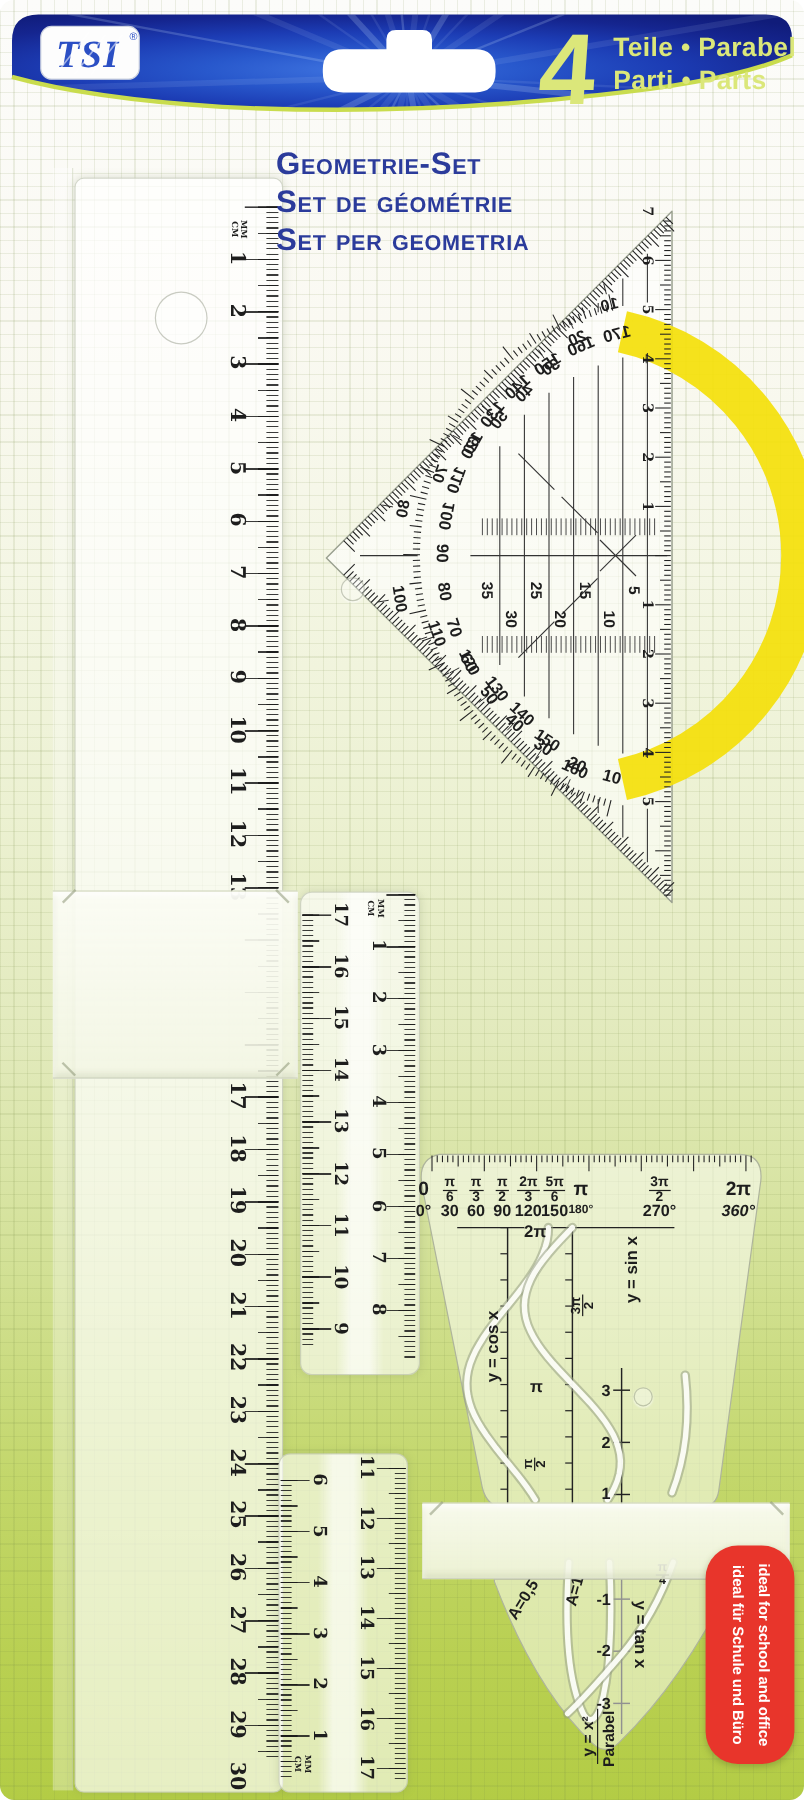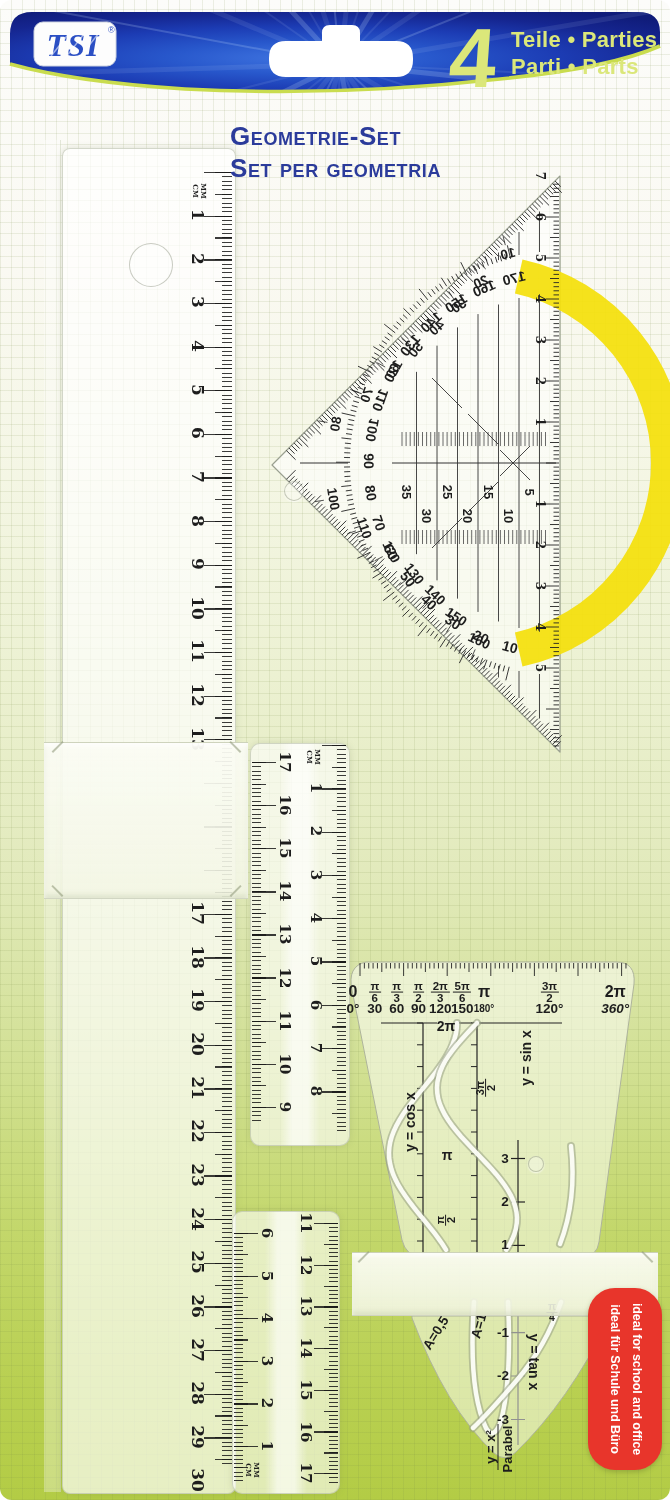--- a/index.html
+++ b/index.html
@@ -901,21 +901,21 @@
           <span>2</span>
         </span></div>
       <div class="glab sans" style="left: 615.3px; top: 992px; font-size: 16px; transform: translate(-50%, -50%) rotate(0deg);">2π</div>
       <div class="glab sans" style="left: 353px; top: 1009px; font-size: 13.5px; transform: translate(-50%, -50%) rotate(0deg);">0°</div>
       <div class="glab sans" style="left: 374.8px; top: 1009px; font-size: 13.5px; transform: translate(-50%, -50%) rotate(0deg);">30</div>
       <div class="glab sans" style="left: 396.7px; top: 1009px; font-size: 13.5px; transform: translate(-50%, -50%) rotate(0deg);">60</div>
       <div class="glab sans" style="left: 418.5px; top: 1009px; font-size: 13.5px; transform: translate(-50%, -50%) rotate(0deg);">90</div>
       <div class="glab sans" style="left: 440.3px; top: 1009px; font-size: 13.5px; transform: translate(-50%, -50%) rotate(0deg);">120</div>
       <div class="glab sans" style="left: 462.2px; top: 1009px; font-size: 13.5px; transform: translate(-50%, -50%) rotate(0deg);">150</div>
       <div class="glab sans" style="left: 484px; top: 1009px; font-size: 10px; transform: translate(-50%, -50%) rotate(0deg);">180°</div>
-      <div class="glab sans" style="left: 549.5px; top: 1009px; font-size: 13.5px; transform: translate(-50%, -50%) rotate(0deg);">120°</div>
+      <div class="glab sans" style="left: 549.5px; top: 1009px; font-size: 13.5px; transform: translate(-50%, -50%) rotate(0deg);">270°</div>
       <div class="glab sans" style="left: 615.3px; top: 1009px; font-size: 13.5px; transform: translate(-50%, -50%) rotate(0deg); font-style: italic;">360°</div>
       <div class="glab sans" style="left: 446px; top: 1026px; font-size: 14px; transform: translate(-50%, -50%) rotate(0deg);">2π</div>
       <div class="glab sans" style="left: 486px; top: 1088px; font-size: 11px; transform: translate(-50%, -50%) rotate(-90deg);"><span class="frac">
           <span class="fr-top">3π</span>
           <span>2</span>
         </span></div>
       <div class="glab sans" style="left: 447px; top: 1155px; font-size: 14px; transform: translate(-50%, -50%) rotate(0deg);">π</div>
       <div class="glab sans" style="left: 446px; top: 1220px; font-size: 11px; transform: translate(-50%, -50%) rotate(-90deg);"><span class="frac">
           <span class="fr-top">π</span>
           <span>2</span>
@@ -1003,25 +1003,26 @@
     <rect x="34" y="22" width="82" height="44" rx="9" fill="#fdfdfd" stroke="#cdd3e0"></rect>
     <text x="73" y="56" text-anchor="middle" font-family="Liberation Serif,serif" font-size="32" font-weight="bold" font-style="italic" fill="#2b4fc4" letter-spacing="1">TSI</text>
     <g stroke="rgba(255,255,255,0.55)" stroke-width="1.4">
       <line x1="48" y1="60" x2="74" y2="27"></line>
         <line x1="62" y1="62" x2="88" y2="29"></line>
         <line x1="76" y1="62" x2="102" y2="29"></line>
     </g>
     <text x="108" y="33" font-size="9" fill="#2b4fc4">®</text>
     <text x="477" y="87" text-anchor="middle" font-size="84" font-weight="bold" fill="#dbe77a" transform="skewX(-4)">4</text>
   </svg>
-  <div class="hdr-count" style="left:511px;top:27px;">Teile • Parties</div>
+  <div class="hdr-count" style="left:511px;top:27px;">Teile • Parabel</div>
   <div class="hdr-count" style="left:511px;top:54px;">Parti • Parts</div>
 
   <div class="titles">
     <div class="title-line">Geometrie-Set</div>
+    <div class="title-line">Set de géométrie</div>
     <div class="title-line">Set per geometria</div>
   </div>
 
   <div class="badge" id="badge" style="background: rgb(232, 53, 43);">
     <div class="badge-rot">
       <div>ideal for school and office</div>
       <div>ideal für Schule und Büro</div>
     </div>
   </div>
 </div>

